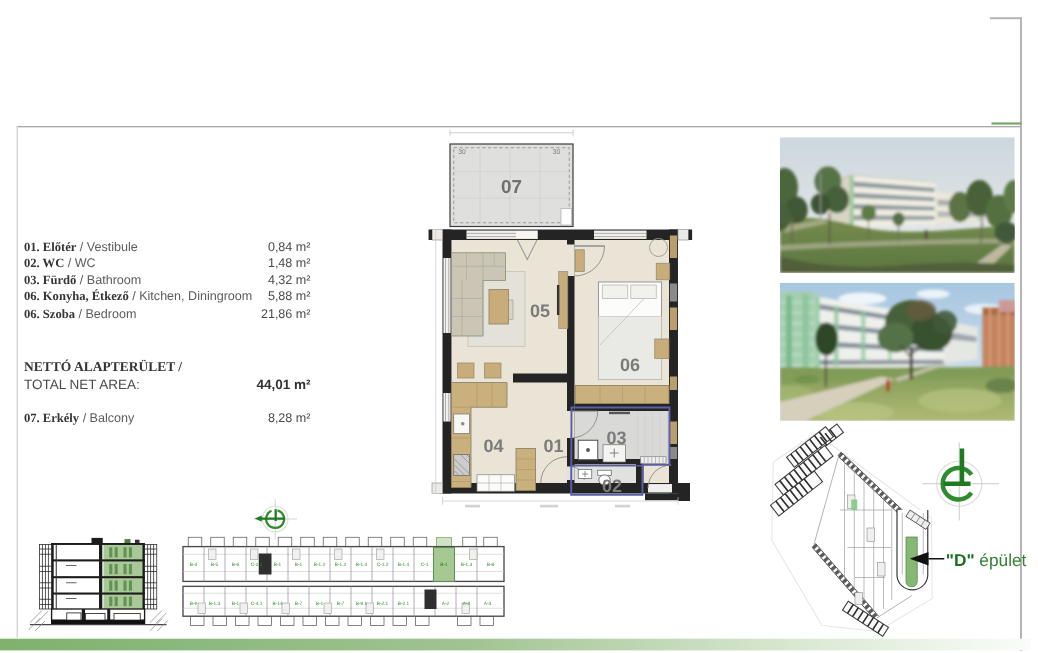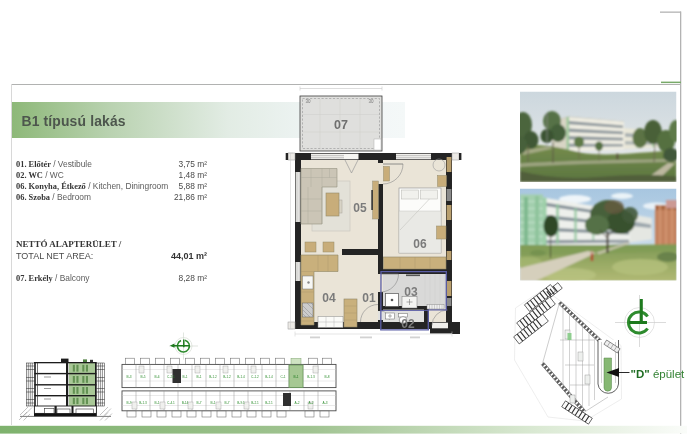--- a/index.html
+++ b/index.html
@@ -498,32 +498,33 @@
 <text x="630.5" y="377.5" font-size="11.5" font-family="Liberation Sans"><tspan font-weight="bold" fill="#1f6d23">"D"</tspan><tspan fill="#338233"> épület</tspan></text>
 
 <circle cx="639.5" cy="322.5" r="15" fill="none" stroke="#dcdcdc" stroke-width="0.8"></circle>
 <path d="M615 322.5H666 M639.5 295V347" stroke="#cccccc" stroke-width="0.7"></path>
 <path d="M647.6 316.5 A 10.5 10.5 0 1 0 647.6 328.5" stroke="#2e8b2e" stroke-width="3" fill="none"></path>
 <rect x="629" y="321" width="18" height="3" fill="#1e7a1e"></rect>
 <rect x="639.8" y="299" width="3" height="23" fill="#1e7a1e"></rect>
 </g>
 </svg>
 
-<div class="hdr">
-      <span>B1 típusú lakás</span>
-    </div>
 
 <div class="lst" style="top:159px;">
 <div class="row">
         <span><b>01. Előtér</b> <span class="g">/ Vestibule</span></span>
-        <span class="v">3,75 m²</span>
+        <span class="v">0,84 m²</span>
       </div>
 <div class="row">
         <span><b>02. WC</b> <span class="g">/ WC</span></span>
         <span class="v">1,48 m²</span>
+      </div>
+<div class="row">
+        <span><b>03. Fürdő</b> <span class="g">/ Bathroom</span></span>
+        <span class="v">4,32 m²</span>
       </div>
 <div class="row">
         <span><b>06. Konyha, Étkező</b> <span class="g">/ Kitchen, Diningroom</span></span>
         <span class="v">5,88 m²</span>
       </div>
 <div class="row">
         <span><b>06. Szoba</b> <span class="g">/ Bedroom</span></span>
         <span class="v">21,86 m²</span>
       </div>
 </div>

